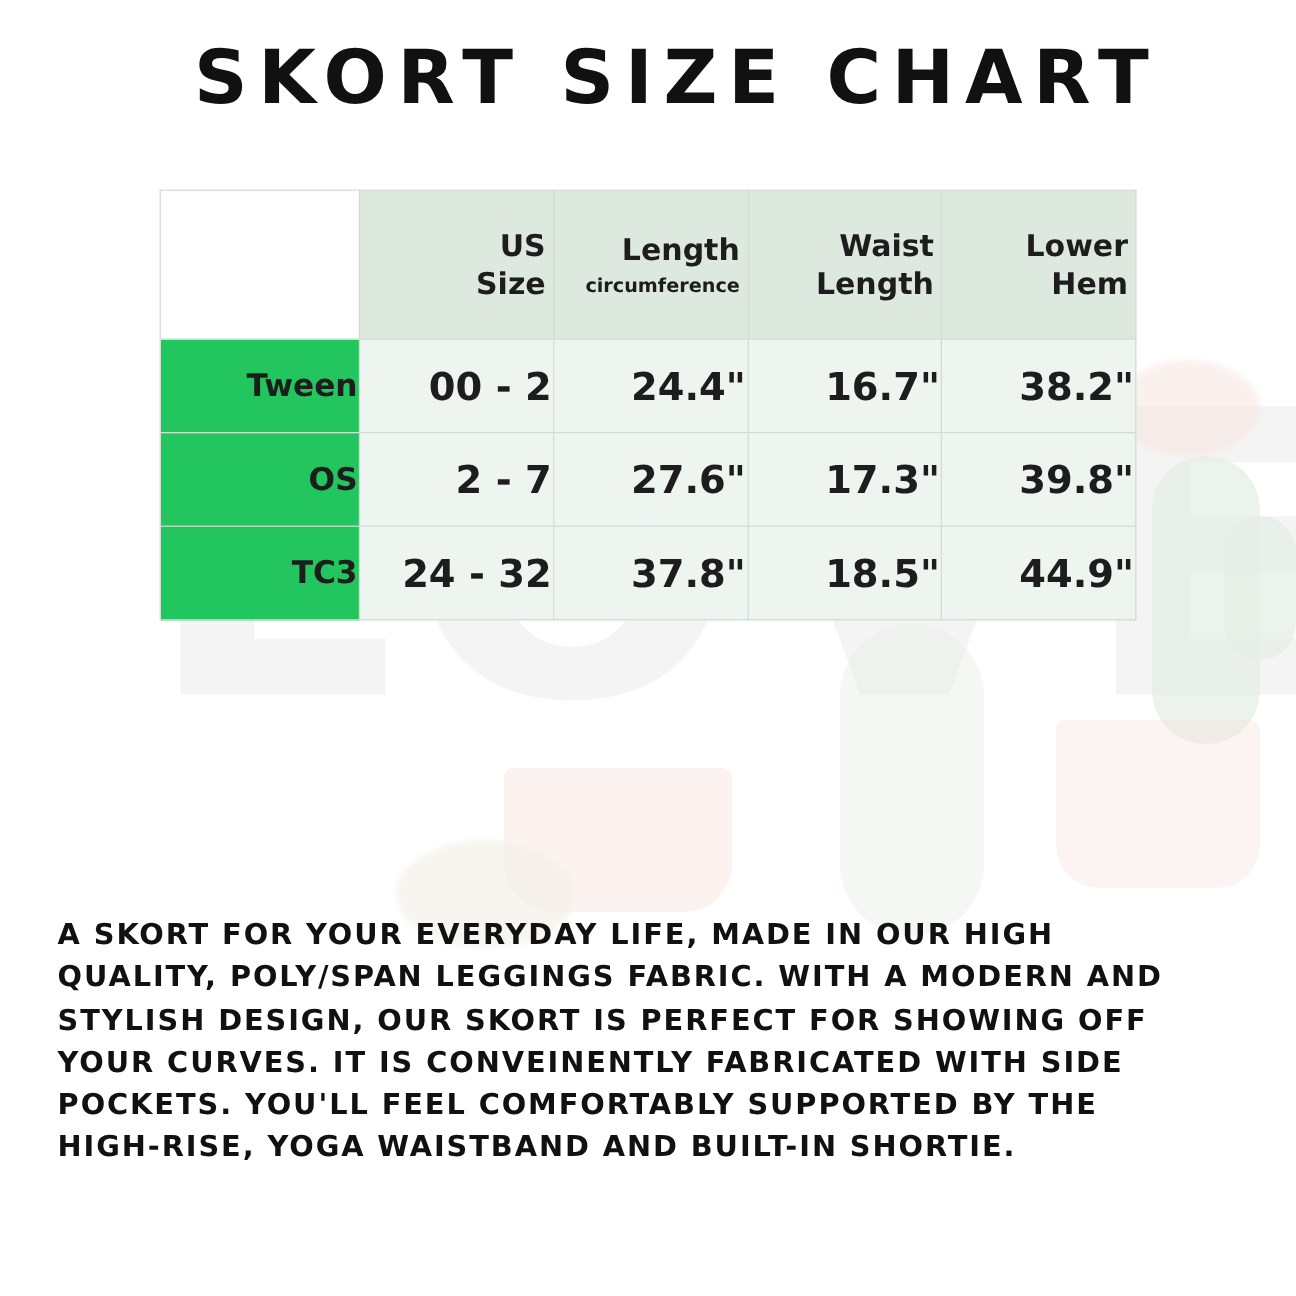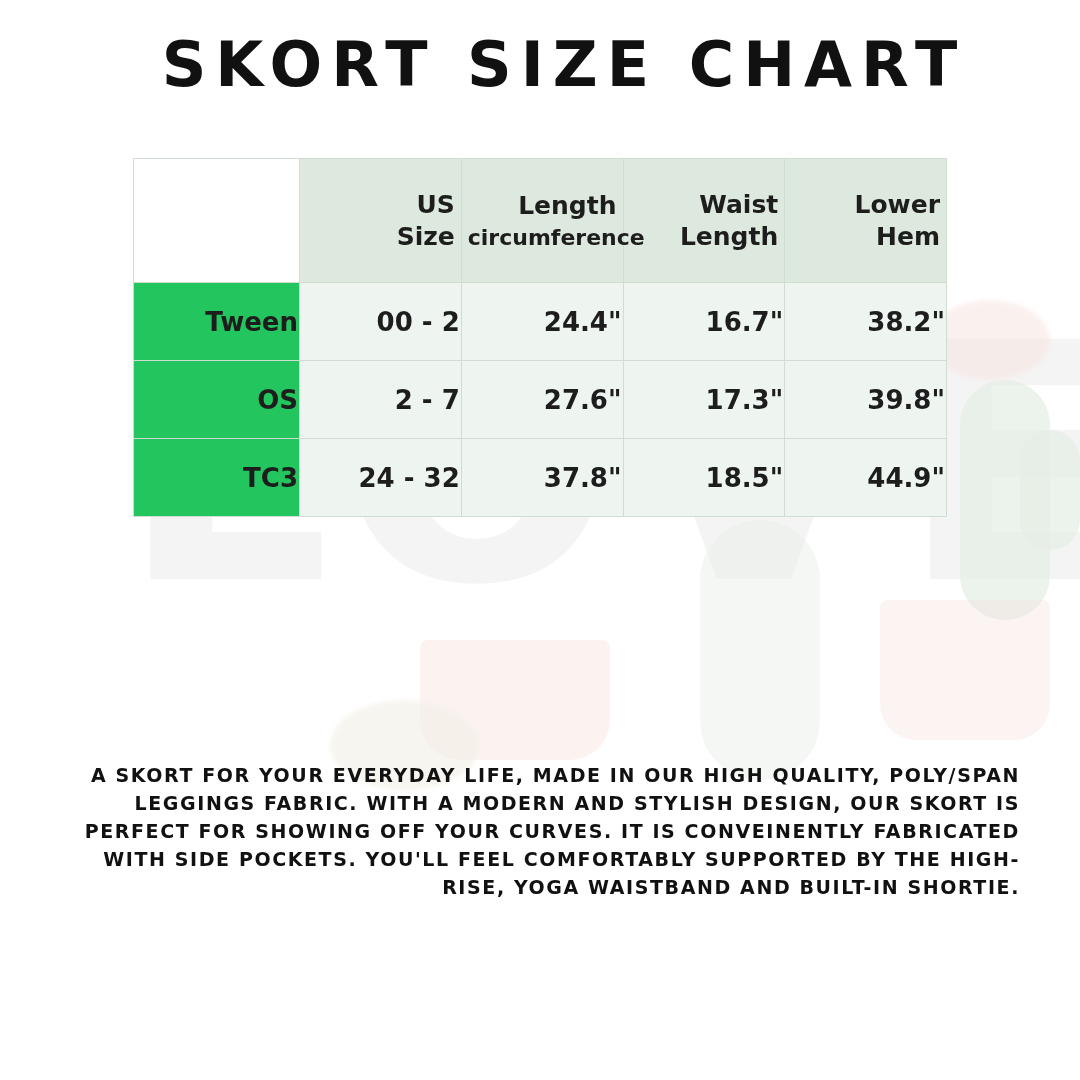--- a/index.html
+++ b/index.html
@@ -100,45 +100,45 @@
   }
   th.head-cell {
     background: #dde8de;
     height: 115px;
     font-size: 25px;
     line-height: 1.25;
     padding: 4px 6px;
   }
   th.head-cell .sub {
     display: block;
-    font-size: 22px;
+    font-size: 16px;
     margin-top: 3px;
   }
   th.head-cell .l1 { display: block; }
   th.head-cell .l2 { display: block; }
 
   td.row-label {
     background: #22c55e;
     height: 75px;
     font-size: 26px;
   }
   td.data-cell {
     background: #eef4ef;
     height: 75px;
-    font-size: 26px;
+    font-size: 32px;
   }
 
   
   .description {
     position: absolute;
-    left: 60px;
+    left: 48px;
     top: 762px;
     width: 960px;
-    text-align: right;
-    font-size: 19px;
+    text-align: left;
+    font-size: 24px;
     line-height: 1.47;
     letter-spacing: 1.6px;
     color: #111111;
     font-weight: bold;
     text-transform: uppercase;
     z-index: 3;
   }
 </style>
 </head>
 <body>

